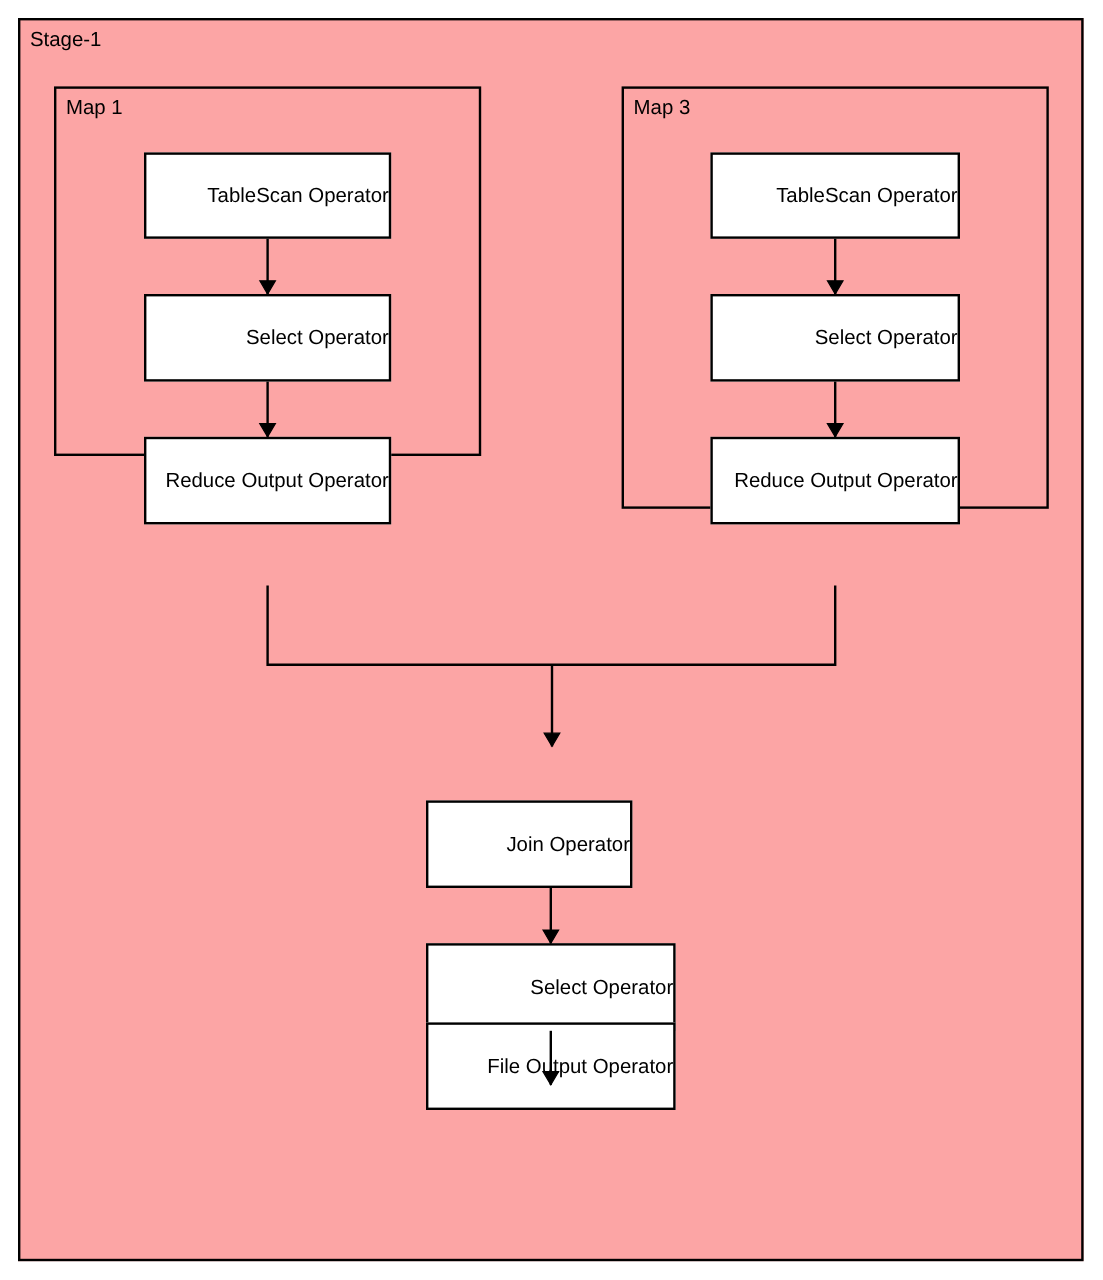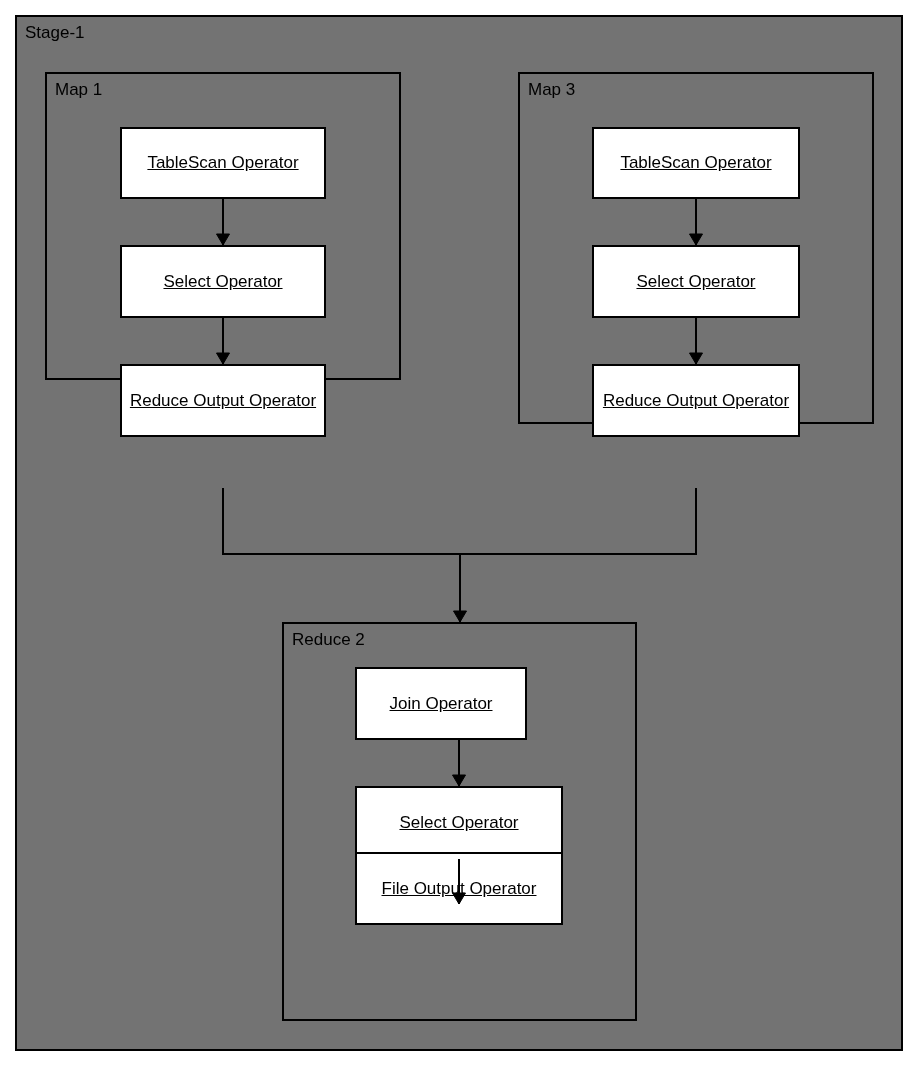--- a/index.html
+++ b/index.html
@@ -17,41 +17,40 @@
     width: 919px;
     height: 1067px;
     background: #ffffff;
     overflow: hidden;
   }
   
   .container-box {
     position: absolute;
     box-sizing: border-box;
     border: 2px solid #000000;
-    background: #737373;
+    background: #fca5a5;
   }
   .container-label {
     position: absolute;
     top: 6px;
     left: 8px;
     font-size: 17px;
     line-height: 20px;
     color: #000000;
     white-space: nowrap;
   }
   
   .node-box {
     position: absolute;
     box-sizing: border-box;
     border: 2px solid #000000;
     background: #ffffff;
     display: flex;
     align-items: center;
-    justify-content: center;
-    text-decoration: underline;
+    justify-content: flex-end;
   }
   .node-label {
     font-size: 17px;
     line-height: 20px;
     color: #000000;
     white-space: nowrap;
     text-align: center;
   }
   
   .edge-svg {
@@ -101,23 +100,20 @@
   <div class="node-box" id="map3-tablescan" style="left: 592px; top: 127px; width: 208px; height: 72px;">
     <span class="node-label">TableScan Operator</span>
   </div>
   <div class="node-box" id="map3-select" style="left: 592px; top: 245px; width: 208px; height: 73px;">
     <span class="node-label">Select Operator</span>
   </div>
   <div class="node-box" id="map3-reduce" style="left: 592px; top: 364px; width: 208px; height: 73px;">
     <span class="node-label">Reduce Output Operator</span>
   </div>
 
-  <div class="container-box" id="reduce2-box" style="left: 282px; top: 622px; width: 355px; height: 399px;">
-    <span class="container-label">Reduce 2</span>
-  </div>
   <div class="node-box" id="reduce2-join" style="left: 355px; top: 667px; width: 172px; height: 73px;">
     <span class="node-label">Join Operator</span>
   </div>
   <div class="node-box" id="reduce2-select" style="left: 355px; top: 786px; width: 208px; height: 73px;">
     <span class="node-label">Select Operator</span>
   </div>
   <div class="node-box" id="reduce2-fileoutput" style="left: 355px; top: 852px; width: 208px; height: 73px;">
     <span class="node-label">File Output Operator</span>
   </div>
 

